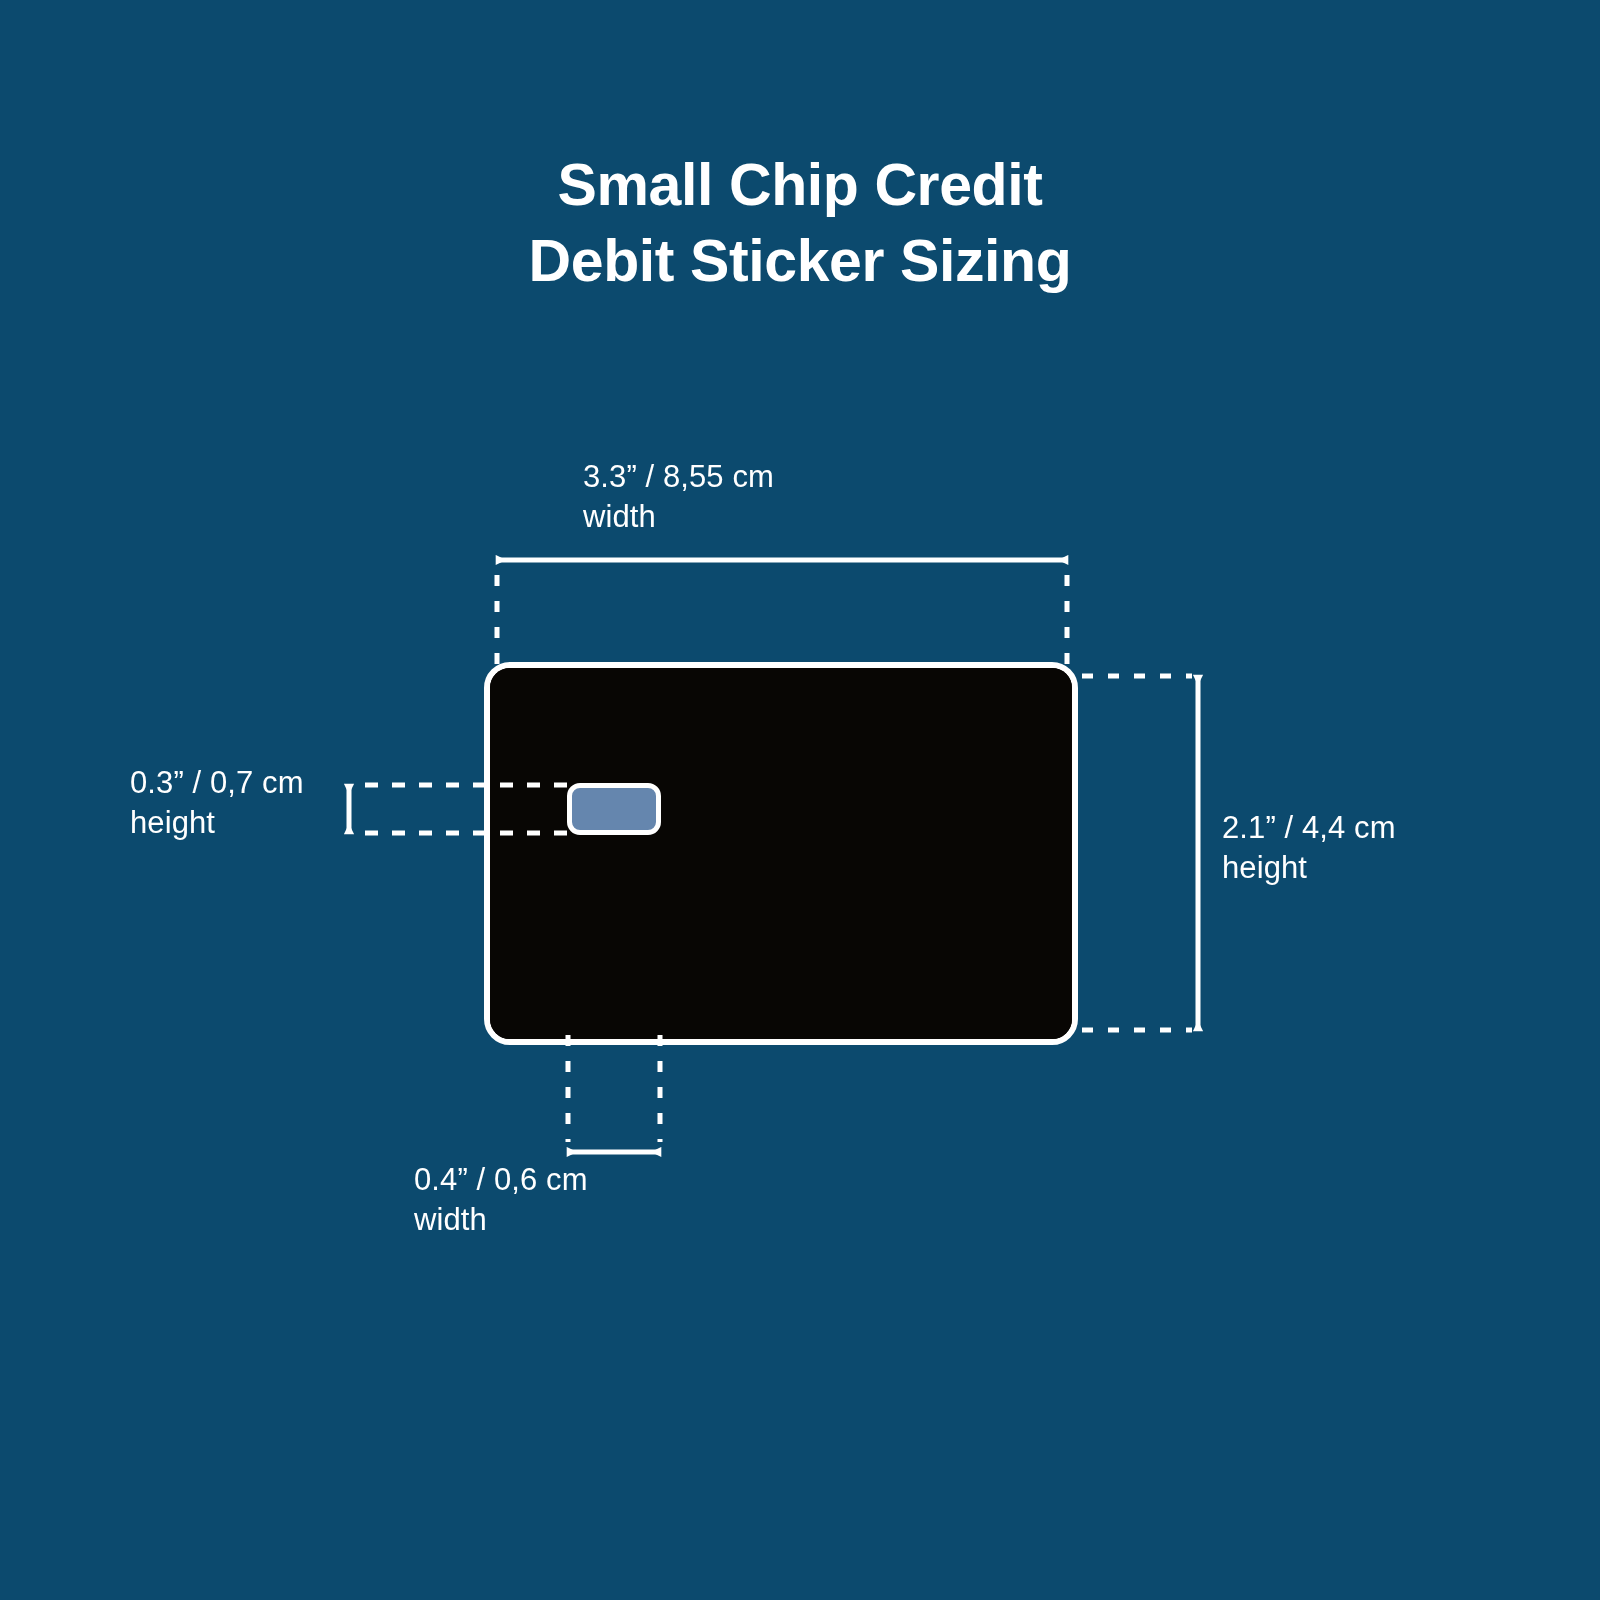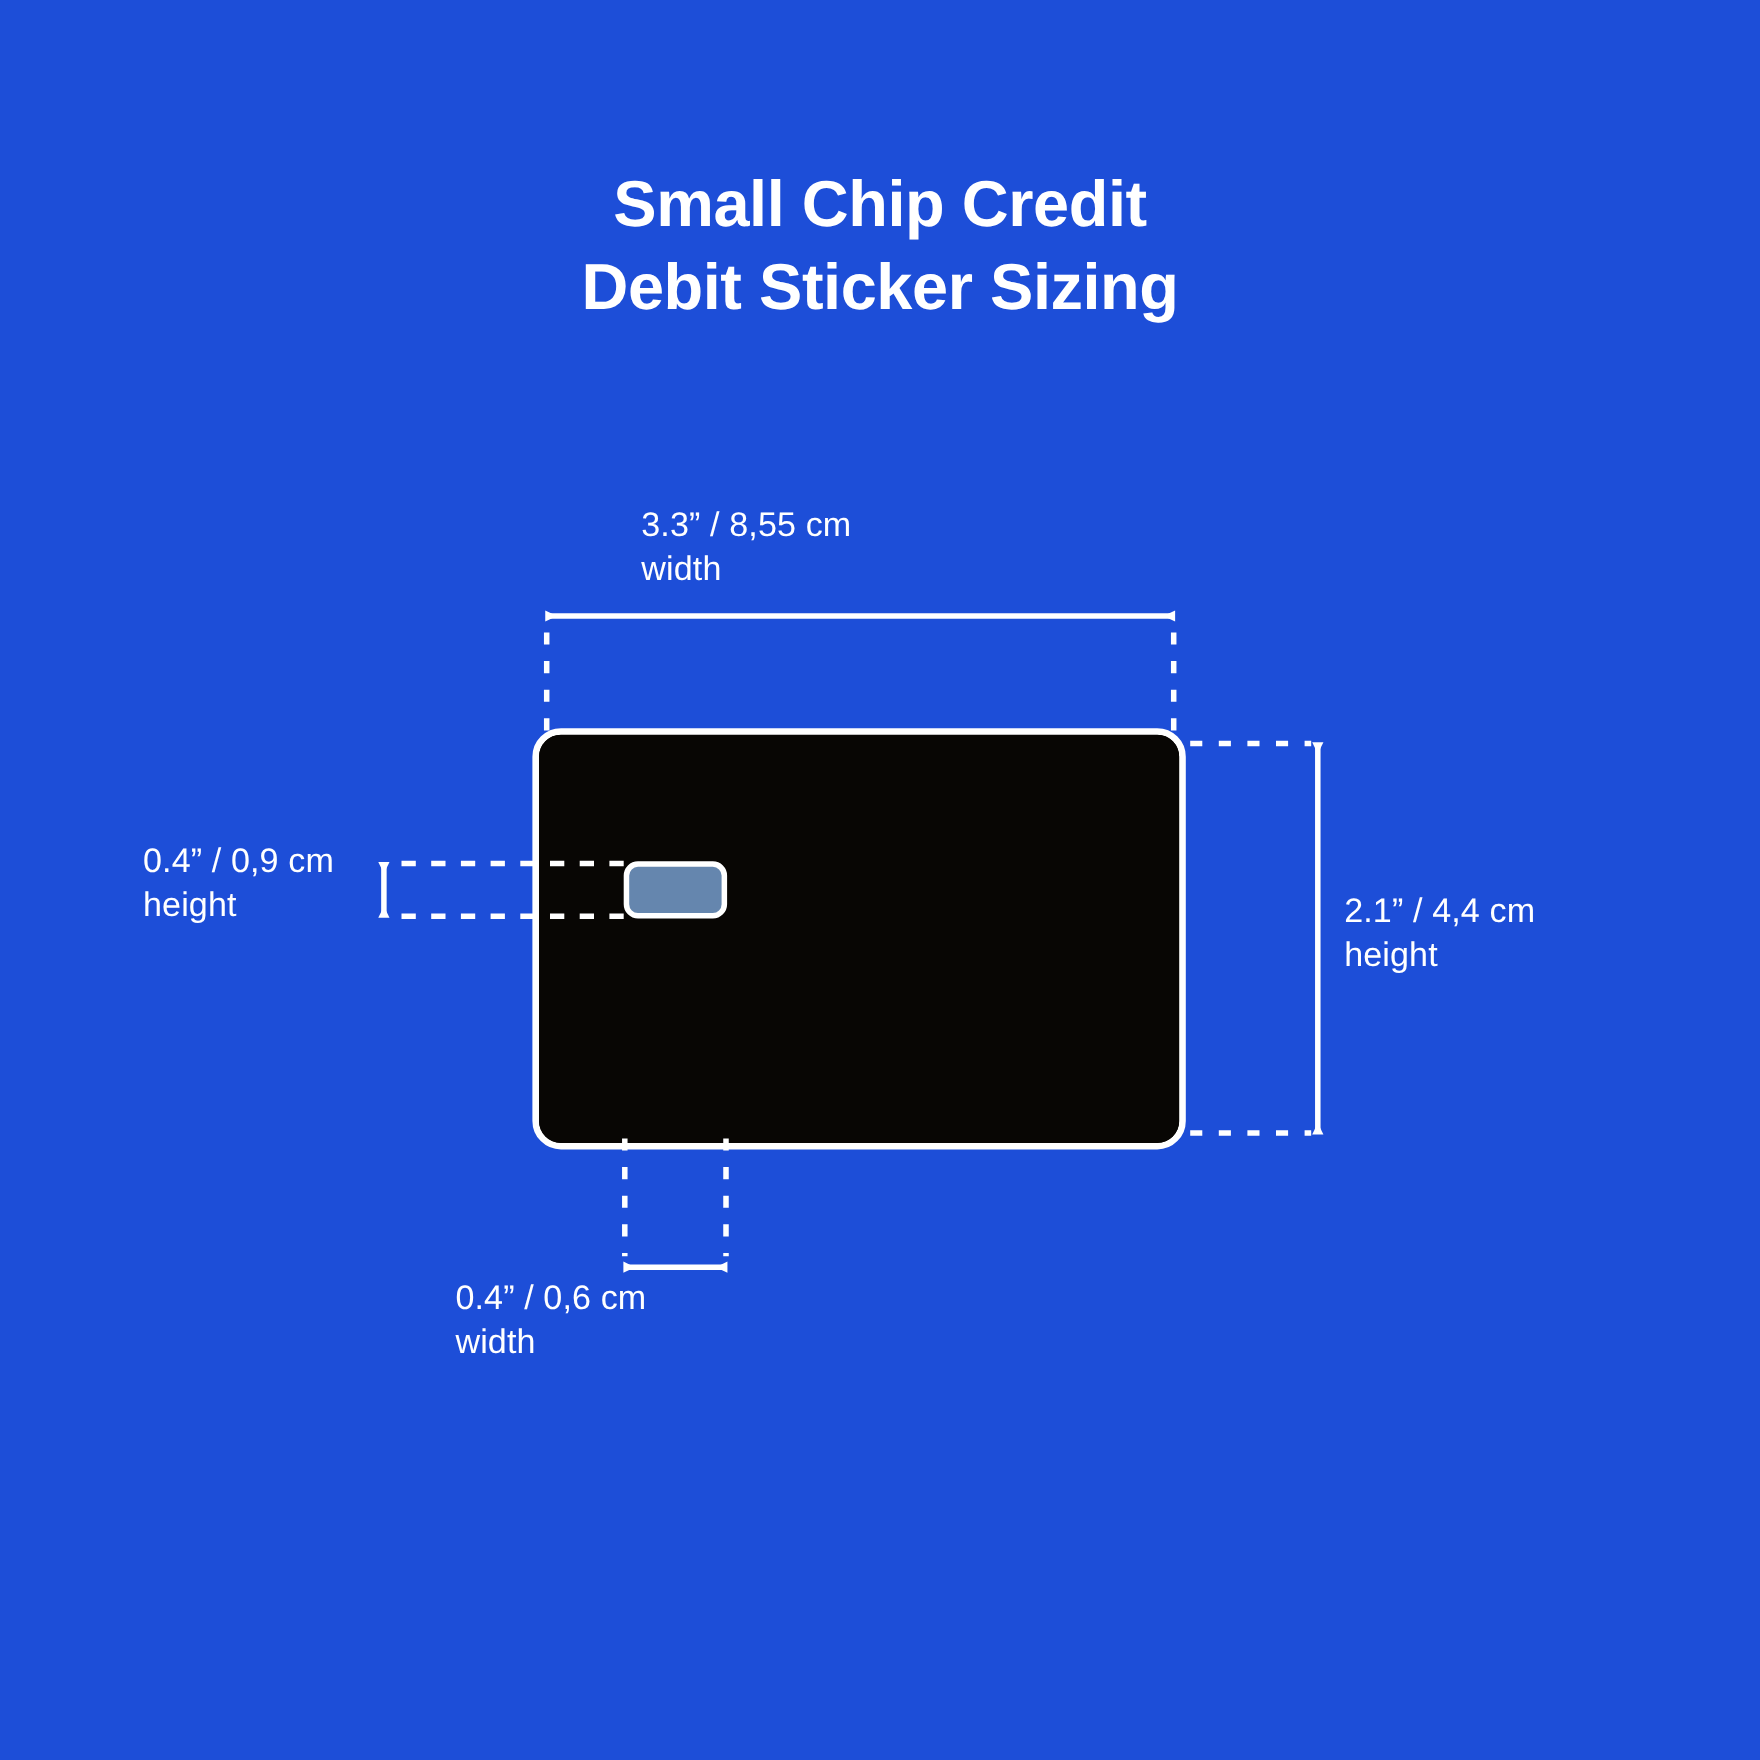--- a/index.html
+++ b/index.html
@@ -11,21 +11,21 @@
     height: 1600px;
     background: #6586ae;
     font-family: "Liberation Sans", sans-serif;
     overflow: hidden;
   }
 
   #stage {
     position: relative;
     width: 1600px;
     height: 1600px;
-    background: #1d4ed8;
+    background: #0c4a6e;
   }
 
   
   .title {
     position: absolute;
     left: 0;
     top: 148px;
     width: 1600px;
     text-align: center;
     color: #ffffff;
@@ -207,19 +207,19 @@
 
     <g>
       <line x1="568" y1="1035" x2="568" y2="1142" stroke="#ffffff" stroke-width="5" stroke-dasharray="11 15" stroke-linecap="butt"></line>
       <line x1="660" y1="1035" x2="660" y2="1142" stroke="#ffffff" stroke-width="5" stroke-dasharray="11 15" stroke-linecap="butt"></line>
       <line x1="568" y1="1152" x2="660" y2="1152" stroke="#ffffff" stroke-width="5" marker-start="url(#arrTail)" marker-end="url(#arrHead)"></line>
     </g>
   </svg>
 
   <div class="dim-label center" id="label-top"><span>3.3” / 8,55 cm</span><br><span>width</span></div>
 
-  <div class="dim-label center" id="label-left"><span>0.4” / 0,9 cm</span><br><span>height</span></div>
+  <div class="dim-label center" id="label-left"><span>0.3” / 0,7 cm</span><br><span>height</span></div>
 
   <div class="dim-label center" id="label-right"><span>2.1” / 4,4 cm</span><br><span>height</span></div>
 
   <div class="dim-label center" id="label-bottom"><span>0.4” / 0,6 cm</span><br><span>width</span></div>
 
 </div>
 
 </body></html>

